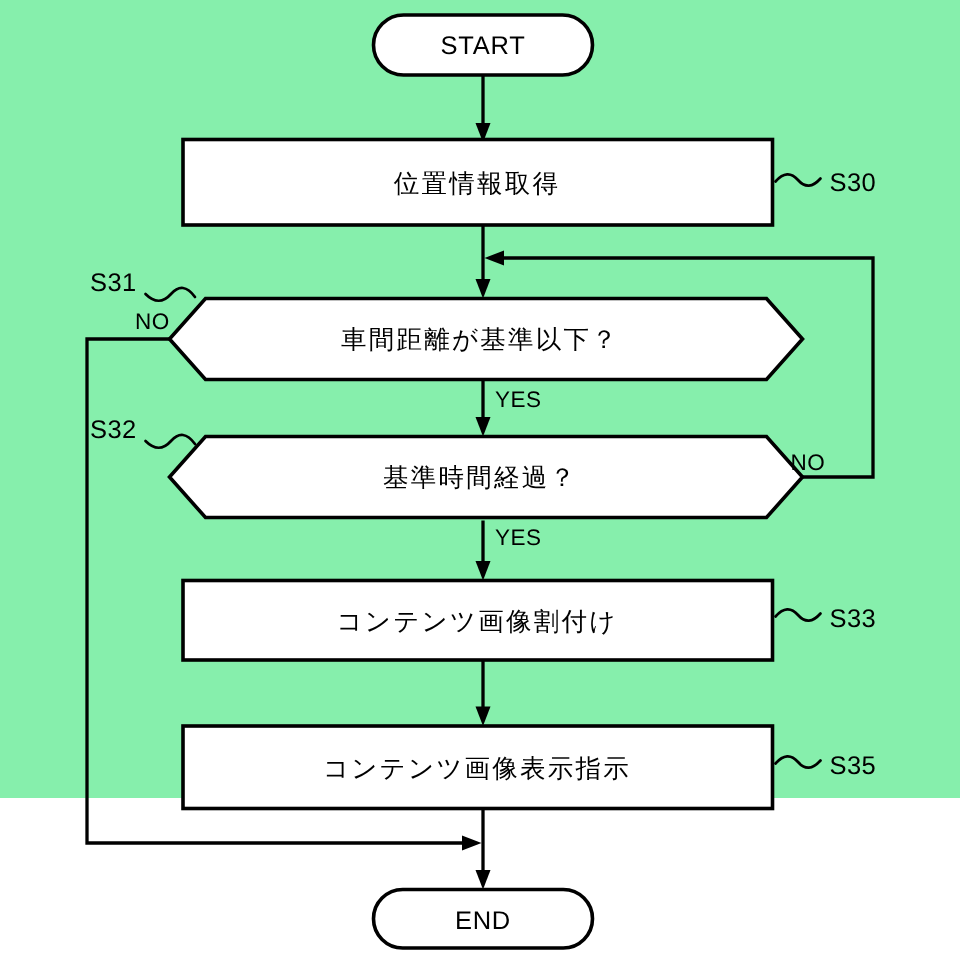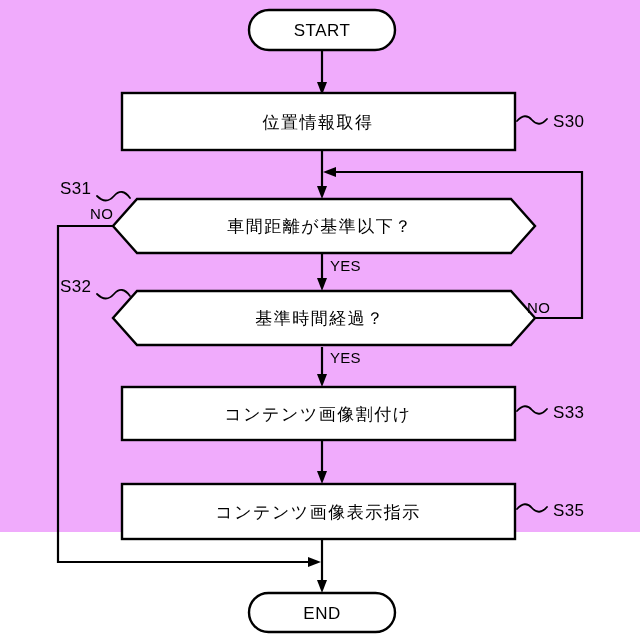--- a/index.html
+++ b/index.html
@@ -10,21 +10,21 @@
   body {
     width: 640px;
     height: 640px;
     overflow: hidden;
     font-family: "Liberation Sans", sans-serif;
   }
   #flowchart-root {
     position: relative;
     width: 640px;
     height: 532px;
-    background: #f0abfc;
+    background: #86efac;
   }
   svg#diagram {
     display: block;
     width: 640px;
     height: 640px;
   }
   .shape-stroke {
     fill: #ffffff;
     stroke: #000000;
     stroke-width: 2.4;

